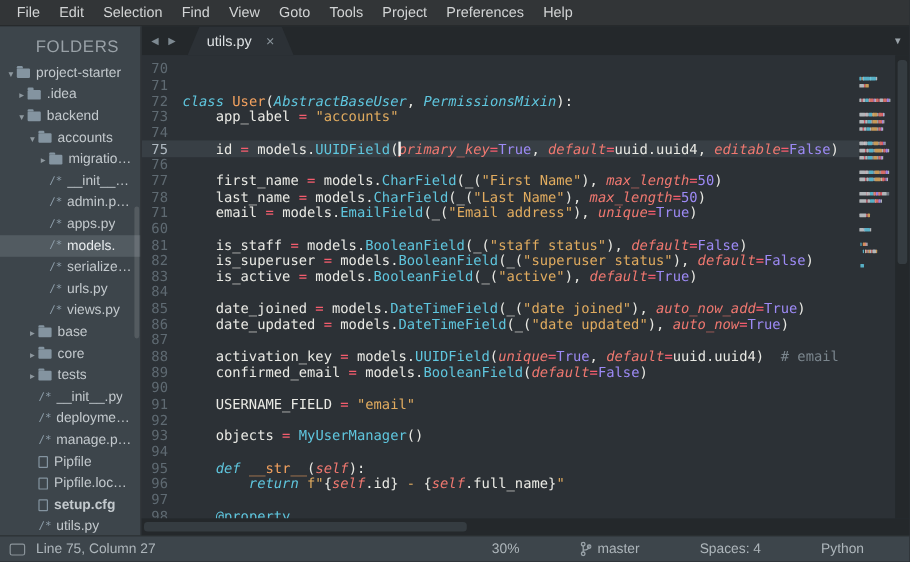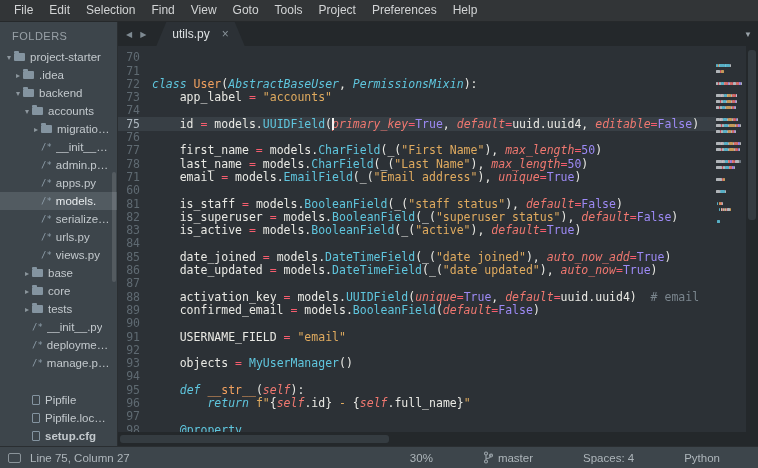--- a/index.html
+++ b/index.html
@@ -8,21 +8,21 @@
 
   
   .menubar { height:22px; background:#323537; display:flex; align-items:center; padding-left:6px; border-bottom:1px solid #26292b; }
   .menu-item { font-size:12px; color:#d2d4d5; padding:0 8px; line-height:21px; cursor:default; }
 
   
   .main { display:flex; height:424px; }
 
   
   .sidebar { width:118px; background:#3d454b; overflow:hidden; position:relative; flex:none; border-right:1px solid #2a2e31; }
-  .folders-header { font-size:11px; color:#99a1a7; letter-spacing:0.5px; padding:8px 0 6px 12px; }
+  .folders-header { font-size:14px; color:#99a1a7; letter-spacing:0.5px; padding:8px 0 6px 12px;text-align:center; }
   .tree-row { height:18px; display:flex; align-items:center; font-size:11.5px; color:#c3c9cd; white-space:nowrap; overflow:hidden; cursor:default; }
   .tree-row.selected { background:#525b61; color:#e8ecee; }
   .tree-arrow { width:10px; flex:none; font-size:8px; color:#8d979e; text-align:center; }
   .icon-folder { width:11px; height:8px; background:#8494a0; border-radius:1px; position:relative; margin:0 5px 0 0; flex:none; }
   .icon-folder::before { content:""; position:absolute; top:-2px; left:0; width:5px; height:2px; background:#8494a0; border-radius:1px 1px 0 0; }
   .icon-py { font:9px "DejaVu Sans Mono", monospace; color:#8e9eaa; margin-right:4px; flex:none; }
   .icon-file { width:8px; height:10px; border:1px solid #8494a0; border-radius:1px; margin-right:5px; flex:none; }
   .tree-label { overflow:hidden; text-overflow:ellipsis; }
   .sidebar-scroll-thumb { position:absolute; right:1px; top:150px; width:4px; height:110px; background:rgba(255,255,255,0.12); border-radius:2px; }
 
@@ -185,21 +185,21 @@
         <div class="tree-row" style="padding-left: 22px;">
           <span class="tree-arrow"></span>
           <span class="icon-py">/*</span>
           <span class="tree-label">deployme…</span>
         </div>
         <div class="tree-row" style="padding-left: 22px;">
           <span class="tree-arrow"></span>
           <span class="icon-py">/*</span>
           <span class="tree-label">manage.p…</span>
         </div>
-        <div class="tree-row" style="padding-left: 22px; margin-top: 19px;">
+        <div class="tree-row" style="padding-left: 22px;">
           <span class="tree-arrow"></span>
           <span class="icon-file"></span>
           <span class="tree-label">Pipfile</span>
         </div>
         <div class="tree-row" style="padding-left: 22px;">
           <span class="tree-arrow"></span>
           <span class="icon-file"></span>
           <span class="tree-label">Pipfile.loc…</span>
         </div>
         <div class="tree-row" style="padding-left: 22px; font-weight: bold;">

